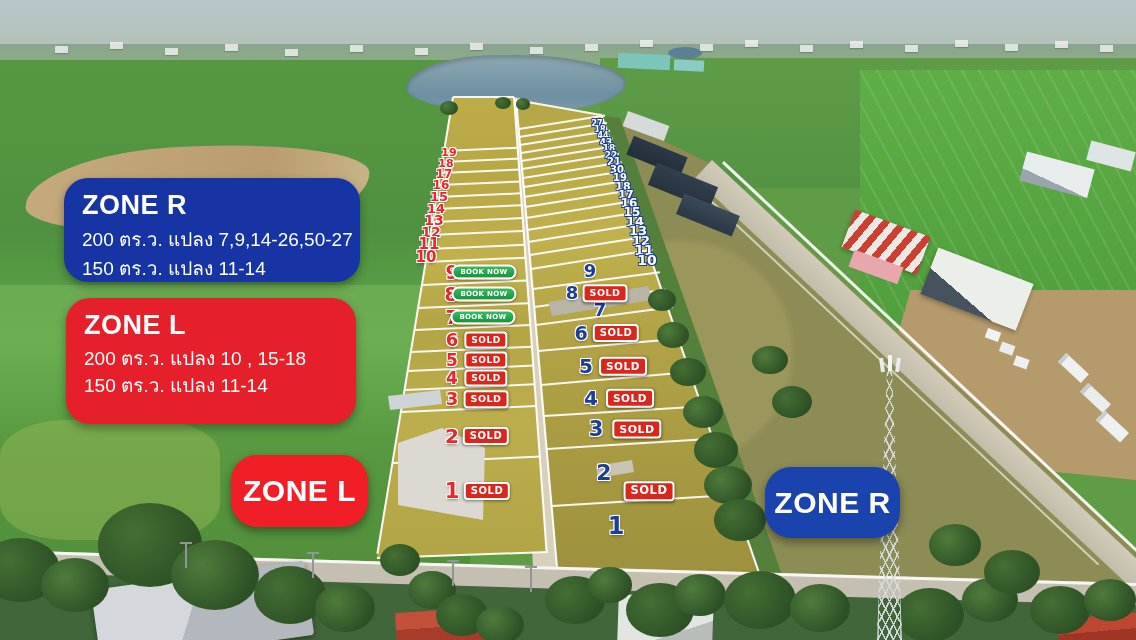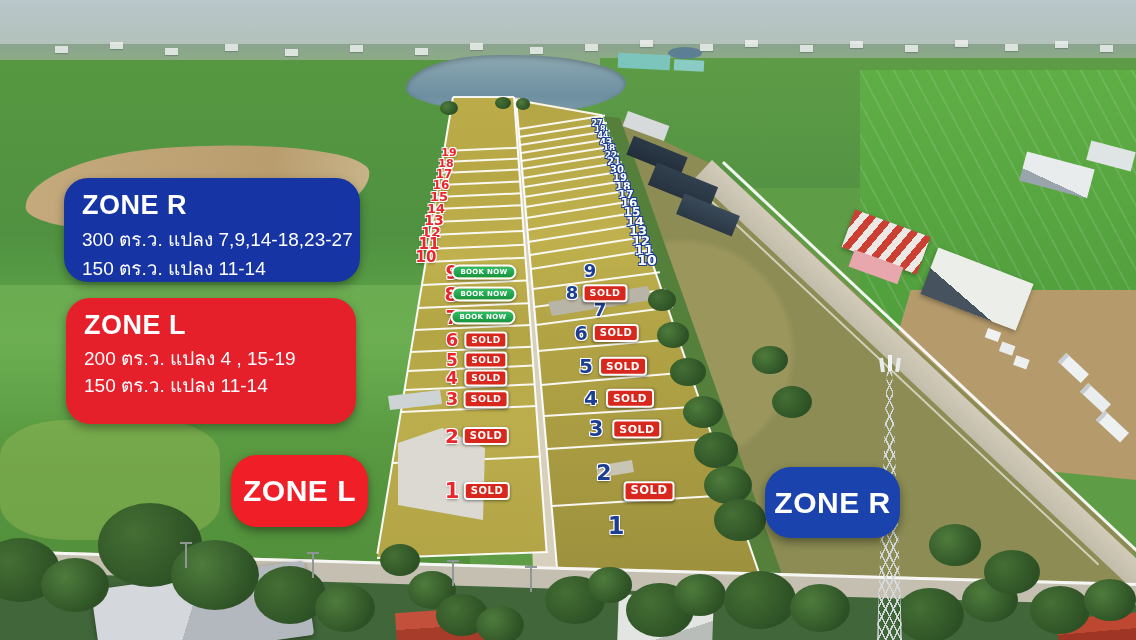--- a/index.html
+++ b/index.html
@@ -135,27 +135,27 @@
        background:repeating-linear-gradient(63deg,rgba(214,220,222,.95) 0 1.5px,rgba(0,0,0,0) 1.5px 7px),
                   repeating-linear-gradient(-63deg,rgba(214,220,222,.95) 0 1.5px,rgba(0,0,0,0) 1.5px 7px),
                   linear-gradient(90deg,rgba(202,208,212,.9) 0 2px,rgba(0,0,0,0) 2px 23px,rgba(202,208,212,.9) 23px);"></div>
   <div class="abs" style="left:880px;top:358px;width:4px;height:14px;background:#e8eceb;z-index:10;transform:rotate(-8deg);"></div>
   <div class="abs" style="left:888px;top:355px;width:4px;height:16px;background:#f2f5f4;z-index:10;"></div>
   <div class="abs" style="left:896px;top:358px;width:4px;height:14px;background:#e8eceb;z-index:10;transform:rotate(8deg);"></div>
 
 
   <div class="infobox" style="left:64px;top:178px;width:296px;height:104px;background:#1634a3;">
     <div class="ib-title">ZONE R</div>
-    <div class="ib-line">300 ตร.ว. แปลง 7,9,14-18,23-27</div>
+    <div class="ib-line">200 ตร.ว. แปลง 7,9,14-26,50-27</div>
     <div class="ib-line">150 ตร.ว.  แปลง 11-14</div>
   </div>
 
   <div class="infobox" style="left:66px;top:298px;width:290px;height:126px;background:#e6202a;">
     <div class="ib-title">ZONE L</div>
-    <div class="ib-line" style="line-height:27px">200 ตร.ว. แปลง 4 , 15-19</div>
+    <div class="ib-line" style="line-height:27px">200 ตร.ว. แปลง 10 , 15-18</div>
     <div class="ib-line" style="line-height:27px">150 ตร.ว.  แปลง 11-14</div>
   </div>
 
   <div class="zonebtn" style="left:231px;top:455px;width:137px;height:72px;background:#f01e26;">
     <span>ZONE L</span>
   </div>
   <div class="zonebtn" style="left:765px;top:467px;width:135px;height:71px;background:#1b43ad;">
     <span>ZONE R</span>
   </div>
 

